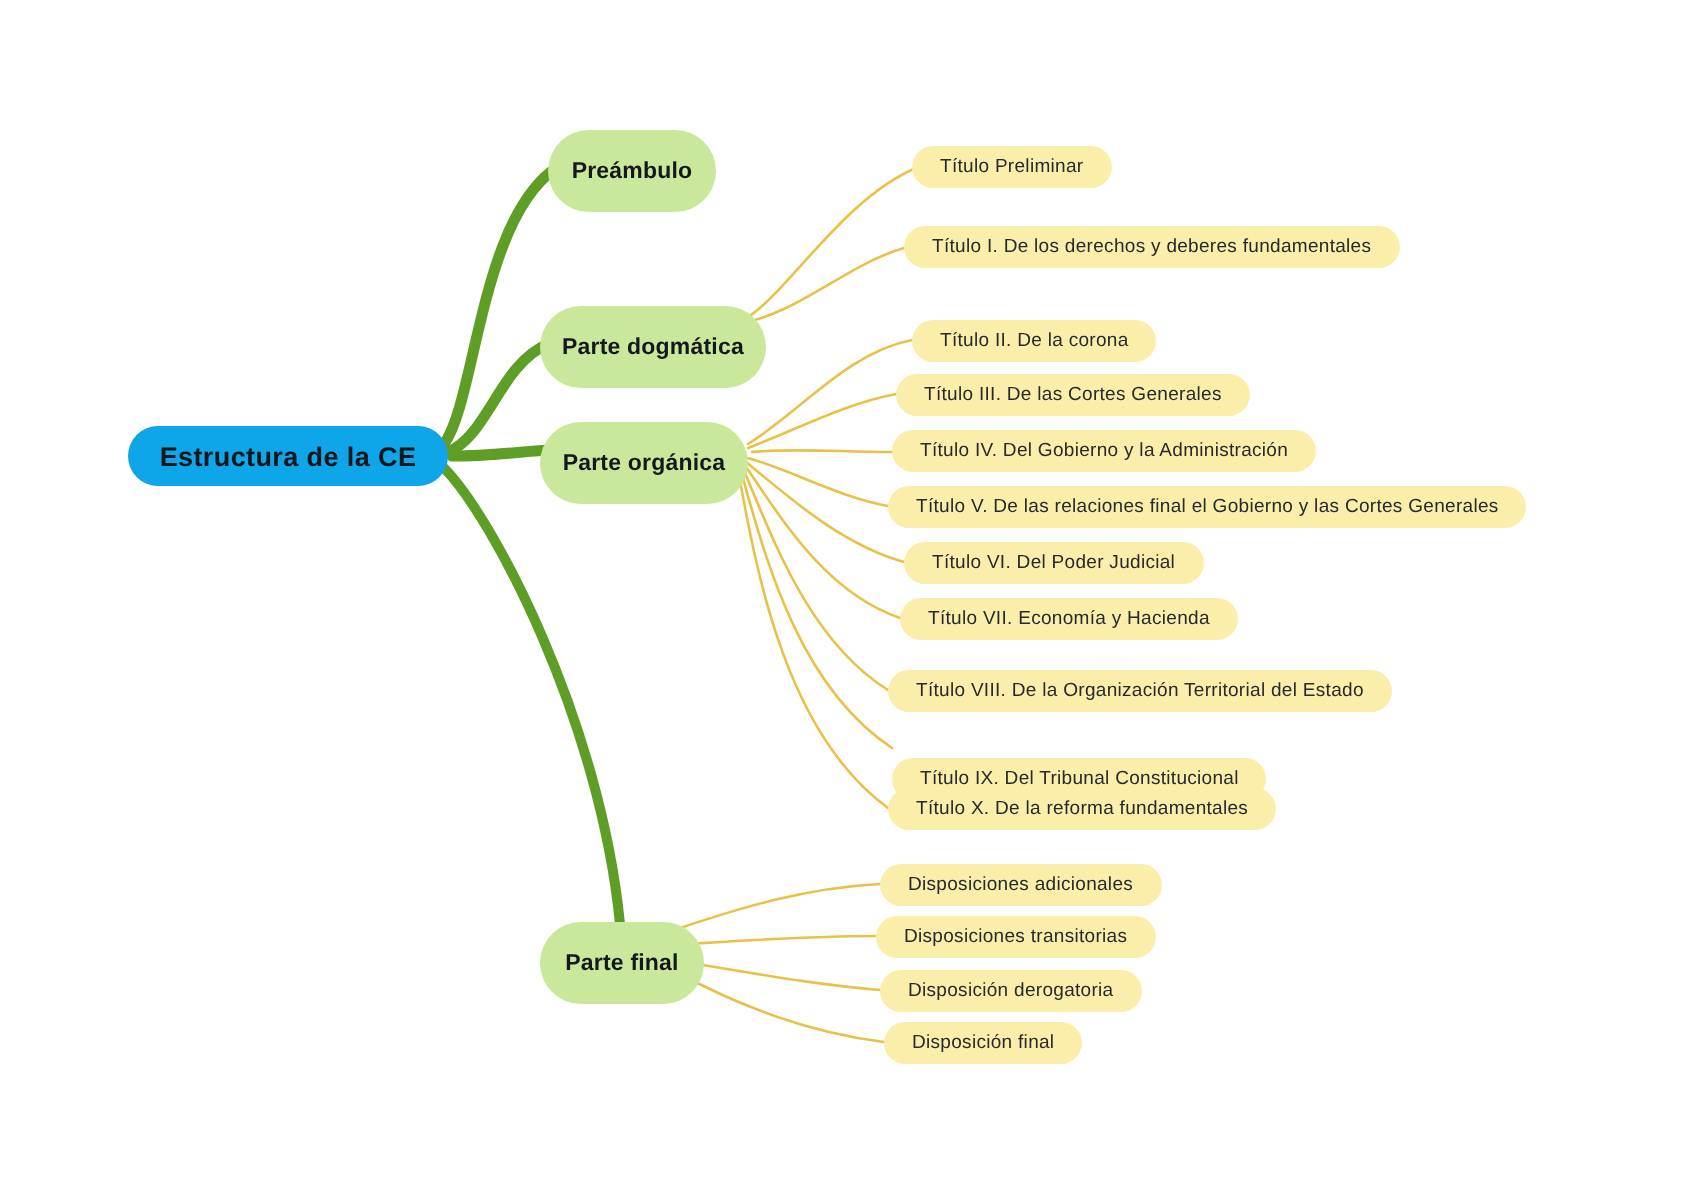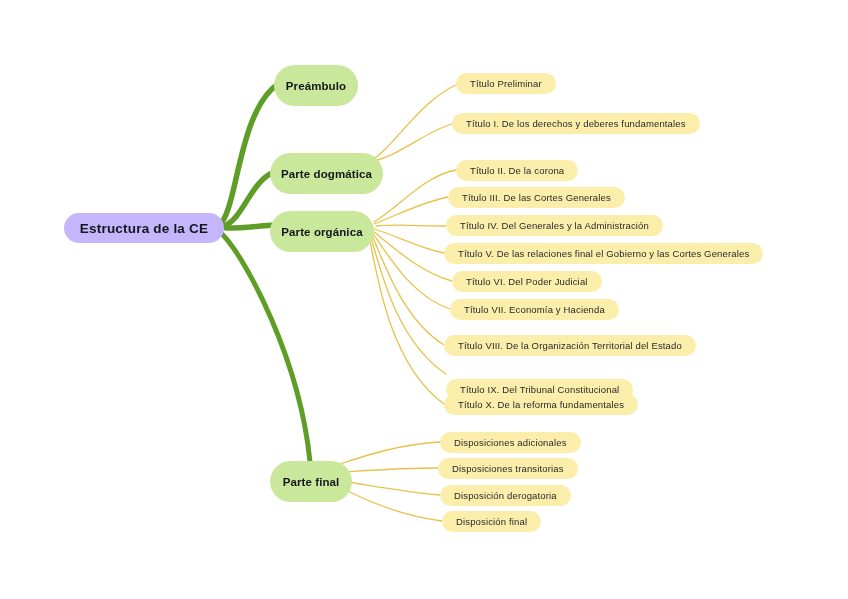--- a/index.html
+++ b/index.html
@@ -27,21 +27,21 @@
   .node {
     position: absolute;
     box-sizing: border-box;
     display: flex;
     align-items: center;
     justify-content: center;
     white-space: nowrap;
     border-radius: 999px;
   }
   .node-root {
-    background: #c4b5fd;
+    background: #0ea5e9;
     color: #13161a;
     font-weight: bold;
     font-size: 13.5px;
     letter-spacing: 0.2px;
     height: 30px;
     border-radius: 999px;
   }
   .node-branch {
     background: #c9e89c;
     color: #14181c;
@@ -127,21 +127,21 @@
 
   <div class="node node-leaf" style="left:456px; top:160px;">
     <span>Título II. De la corona</span>
   </div>
 
   <div class="node node-leaf" style="left:448px; top:187px;">
     <span>Título III. De las Cortes Generales</span>
   </div>
 
   <div class="node node-leaf" style="left:446px; top:215px;">
-    <span>Título IV. Del Generales y la Administración</span>
+    <span>Título IV. Del Gobierno y la Administración</span>
   </div>
 
   <div class="node node-leaf" style="left:444px; top:243px;">
     <span>Título V. De las relaciones final el Gobierno y las Cortes Generales</span>
   </div>
 
   <div class="node node-leaf" style="left:452px; top:271px;">
     <span>Título VI. Del Poder Judicial</span>
   </div>
 

